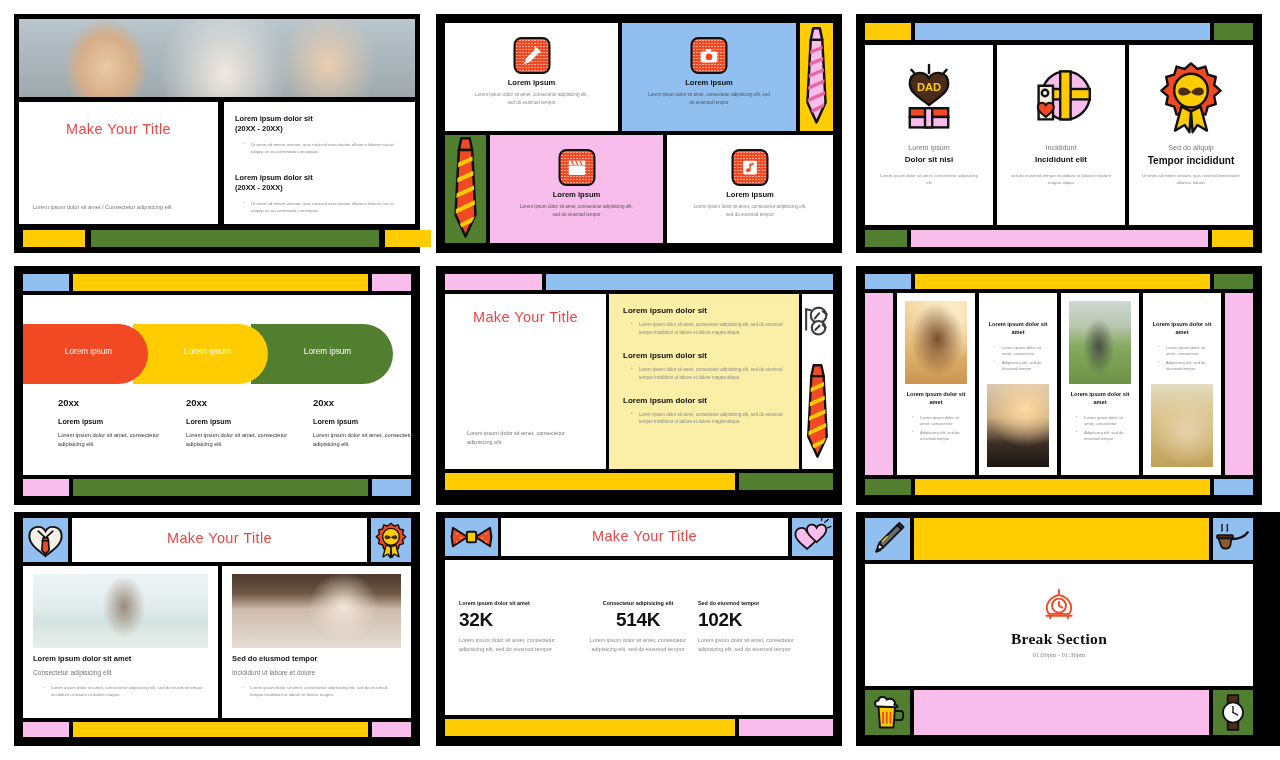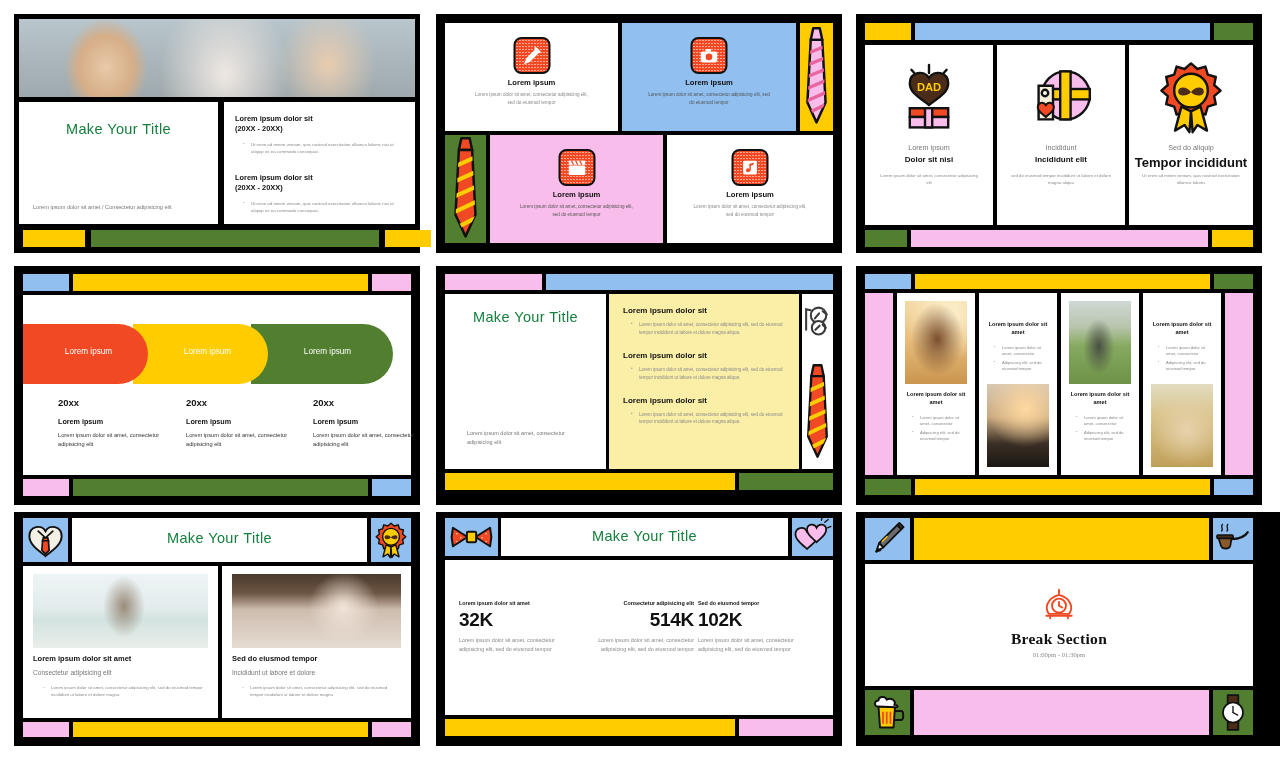--- a/index.html
+++ b/index.html
@@ -7,21 +7,21 @@
 
   .deck{position:relative;width:1280px;height:760px;}
 
   .slide{position:absolute;background:#000;box-sizing:border-box;}
   .s-inner{position:absolute;inset:0;}
 
   
   .wb{background:#fff;position:absolute;box-sizing:border-box;}
   .bar{position:absolute;box-sizing:border-box;}
 
-  .ttl{font-weight:400;letter-spacing:.4px;color:#15803d;}
+  .ttl{font-weight:400;letter-spacing:.4px;color:#ef4444;}
   .h-bold{font-weight:bold;color:#111;}
   .muted{color:#777;}
   .tiny{color:#8a8a8a;}
 
   ul.b{margin:0;padding:0 0 0 9px;list-style:none;}
   ul.b li{position:relative;padding-left:7px;margin-bottom:1px;}
   ul.b li:before{content:"•";position:absolute;left:-1px;top:-1px;color:#999;}
   ul.d li:before{content:"–";}
 
   .photo{background-size:cover;background-position:center;position:absolute;}
@@ -251,21 +251,21 @@
       <svg viewBox="0 0 100 100" width="80" height="80" style="position:absolute;left:50%;top:12px;transform:translateX(-50%);">
         <path d="M50 8 L58 15 L68 12 L71 22 L81 25 L79 35 L87 42 L79 49 L81 59 L71 62 L68 72 L58 69 L50 76 L42 69 L32 72 L29 62 L19 59 L21 49 L13 42 L21 35 L19 25 L29 22 L32 12 L42 15 Z" fill="#F04923" stroke="#111" stroke-width="3" stroke-linejoin="round"></path>
         <circle cx="50" cy="42" r="21" fill="#FFCC00" stroke="#111" stroke-width="3"></circle>
         <path d="M50 44 C46 37 34 36 34 43 C34 49 44 50 50 44 C56 50 66 49 66 43 C66 36 54 37 50 44 Z" fill="#4A2C18"></path>
         <g stroke="#111" stroke-width="3" stroke-linejoin="round">
           <path d="M38 62 L30 92 L42 85 L48 94 L50 68 Z" fill="#FFCC00"></path>
           <path d="M62 62 L70 92 L58 85 L52 94 L50 68 Z" fill="#FFCC00"></path>
         </g>
       </svg>
       <div class="muted" style="position:absolute;left:0;right:0;top:98px;text-align:center;font-size:7.2px;">Sed do aliquip</div>
-      <div class="h-bold" style="position:absolute;left:0;right:0;top:110px;text-align:center;font-size:13px;">Tempor incididunt</div>
+      <div class="h-bold" style="position:absolute;left:0;right:0;top:110px;text-align:center;font-size:10px;">Tempor incididunt</div>
       <div class="tiny" style="position:absolute;left:12px;right:12px;top:128px;text-align:center;font-size:4.3px;line-height:1.6;">Ut enim ad minim veniam, quis nostrud exercitation ullamco laboris</div>
     </div>
 
     <div class="bar" style="left:9px;top:216px;width:42px;height:17px;background:#527F2F;"></div>
     <div class="bar" style="left:55px;top:216px;width:297px;height:17px;background:#F9BDEC;"></div>
     <div class="bar" style="left:356px;top:216px;width:41px;height:17px;background:#FFCC00;"></div>
   </div>
 </div>
 
 <div class="slide" style="left:14px;top:266px;width:406px;height:239px;padding:5px;">
@@ -511,21 +511,21 @@
             </g>
       </svg>
     </div>
 
     <div class="wb" style="left:9px;top:48px;width:388px;height:155px;">
       <div style="position:absolute;left:14px;top:40px;width:112px;">
         <div class="h-bold" style="font-size:5.4px;">Lorem ipsum dolor sit amet</div>
         <div class="h-bold" style="font-size:19px;margin:3px 0 5px;letter-spacing:-.3px;">32K</div>
         <div class="tiny" style="font-size:5.4px;line-height:1.65;">Lorem ipsum dolor sit amet, consectetur adipisicing elit, sed do eiusmod tempor</div>
       </div>
-      <div style="position:absolute;left:137px;top:40px;width:112px;text-align:right;">
+      <div style="position:absolute;left:137px;top:40px;width:112px;text-align:center;">
         <div class="h-bold" style="font-size:5.4px;">Consectetur adipisicing elit</div>
         <div class="h-bold" style="font-size:19px;margin:3px 0 5px;letter-spacing:-.3px;">514K</div>
         <div class="tiny" style="font-size:5.4px;line-height:1.65;">Lorem ipsum dolor sit amet, consectetur adipisicing elit, sed do eiusmod tempor</div>
       </div>
       <div style="position:absolute;left:253px;top:40px;width:112px;text-align:left;">
         <div class="h-bold" style="font-size:5.4px;">Sed do eiusmod tempor</div>
         <div class="h-bold" style="font-size:19px;margin:3px 0 5px;letter-spacing:-.3px;">102K</div>
         <div class="tiny" style="font-size:5.4px;line-height:1.65;">Lorem ipsum dolor sit amet, consectetur adipisicing elit, sed do eiusmod tempor</div>
       </div>
     </div>

